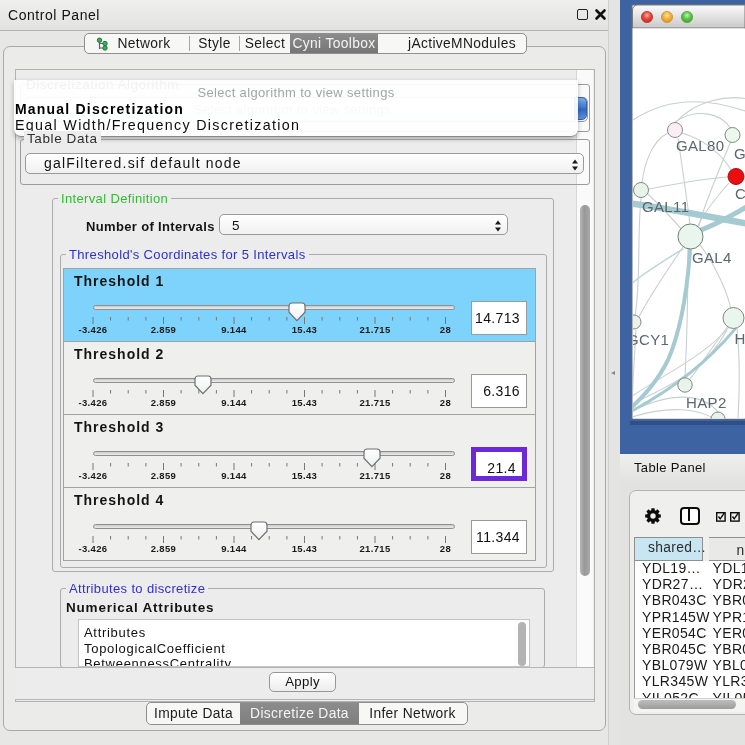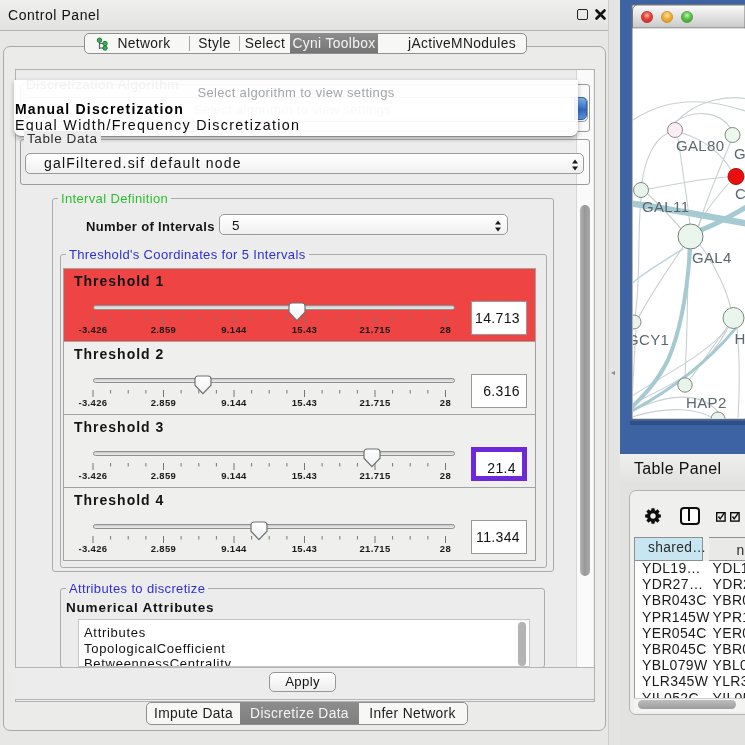--- a/index.html
+++ b/index.html
@@ -78,21 +78,21 @@
 <div class="abs" style="left:219px;top:214px;width:289px;height:21px;background:linear-gradient(#ffffff,#f0f0f0);
   border:1px solid #9a9a9a;border-radius:5px;box-sizing:border-box;">
   <div class="abs" style="left:12px;top:2.5px;font-size:13.5px;color:#111;">5</div>
   <svg class="abs" style="right:5px;top:4.5px;" width="8" height="12" viewBox="0 0 8 12">
     <path d="M4 0.5 L7 4.4 H1 Z" fill="#1a1a1a"></path>
       <path d="M4 11.5 L1 7.6 H7 Z" fill="#1a1a1a"></path>
   </svg>
 </div>
 <div class="fs" style="left:60px;top:254px;width:485px;height:312px;border-color:#ababab;"></div>
 <div class="fslabel" style="left:66px;top:248px;color:#2f2fd6;">Threshold's Coordinates for 5 Intervals</div>
-<div class="abs" style="left:63px;top:268px;width:471px;height:72px;background:#ef4444;border:1px solid #a2a2a2;">
+<div class="abs" style="left:63px;top:268px;width:471px;height:72px;background:#7dd3fc;border:1px solid #a2a2a2;">
     <div class="abs" style="left:10px;top:4px;font-size:14px;font-weight:bold;color:#141414;letter-spacing:1px;">Threshold 1</div>
     <div class="abs" style="left:29.0px;top:36px;width:362.0px;height:5px;border:1px solid #8f8f8f;border-radius:3px;background:linear-gradient(#c9c9c9,#ededed);box-sizing:border-box;"></div>
     <svg class="abs" style="left:0;top:0;" width="471" height="72" viewBox="0 0 471 72">
       <path d="M29.0 48 V55 M46.6 48 V51.5 M64.2 48 V51.5 M81.9 48 V51.5 M99.5 48 V55 M117.1 48 V51.5 M134.8 48 V51.5 M152.4 48 V51.5 M170.0 48 V55 M187.6 48 V51.5 M205.2 48 V51.5 M222.9 48 V51.5 M240.5 48 V55 M258.1 48 V51.5 M275.8 48 V51.5 M293.4 48 V51.5 M311.0 48 V55 M328.6 48 V51.5 M346.2 48 V51.5 M363.9 48 V51.5 M381.5 48 V55" stroke="#777" stroke-width="1"></path>
       <path d="M224.0 37 h17 v7.5 L232.5 51.5 L224.0 44.5 Z" fill="none"></path>
     </svg>
     <svg class="abs" style="left:224.0px;top:32.5px;" width="18" height="20" viewBox="0 0 18 20">
       <defs>
         <linearGradient id="th1" x1="0" y1="0" x2="0" y2="1">
           <stop offset="0" stop-color="#ffffff"></stop>
@@ -308,21 +308,21 @@
         <text x="627" y="345">GCY1</text>
         <text x="734.5" y="344">H</text>
         <text x="686" y="408">HAP2</text>
       </g>
     </g>
   </g>
 </svg>
 
 <div class="abs" style="left:620px;top:454px;width:125px;height:27px;background:linear-gradient(#efefee,#e3e3e1);
   border-bottom:1px solid #c6c6c6;">
-  <div class="abs" style="left:14px;top:6px;font-size:16px;color:#111;">Table Panel</div>
+  <div class="abs" style="left:14px;top:6px;font-size:13px;color:#111;">Table Panel</div>
 </div>
 <div class="abs" style="left:620px;top:481px;width:125px;height:264px;background:#e2e2e1;"></div>
 
 <div class="abs" style="left:629px;top:490px;width:140px;height:223px;background:#efefee;
   border:1px solid #b3b3b3;border-radius:7px;overflow:hidden;">
 
   <svg class="abs" style="left:643.5px;top:507px;margin-left:-629px;margin-top:-490px;" width="16" height="16" viewBox="0 0 16 16">
     <path d="M6.47 0.15 L9.53 0.15 L9.75 2.26 L10.82 2.70 L12.47 1.37 L14.63 3.53 L13.30 5.18 L13.74 6.25 L15.85 6.47 L15.85 9.53 L13.74 9.75 L13.30 10.82 L14.63 12.47 L12.47 14.63 L10.82 13.30 L9.75 13.74 L9.53 15.85 L6.47 15.85 L6.25 13.74 L5.18 13.30 L3.53 14.63 L1.37 12.47 L2.70 10.82 L2.26 9.75 L0.15 9.53 L0.15 6.47 L2.26 6.25 L2.70 5.18 L1.37 3.53 L3.53 1.37 L5.18 2.70 L6.25 2.26 Z" fill="#0c0c0c"></path>
     <circle cx="8" cy="8" r="2.7" fill="#efefee"></circle>
   </svg>

